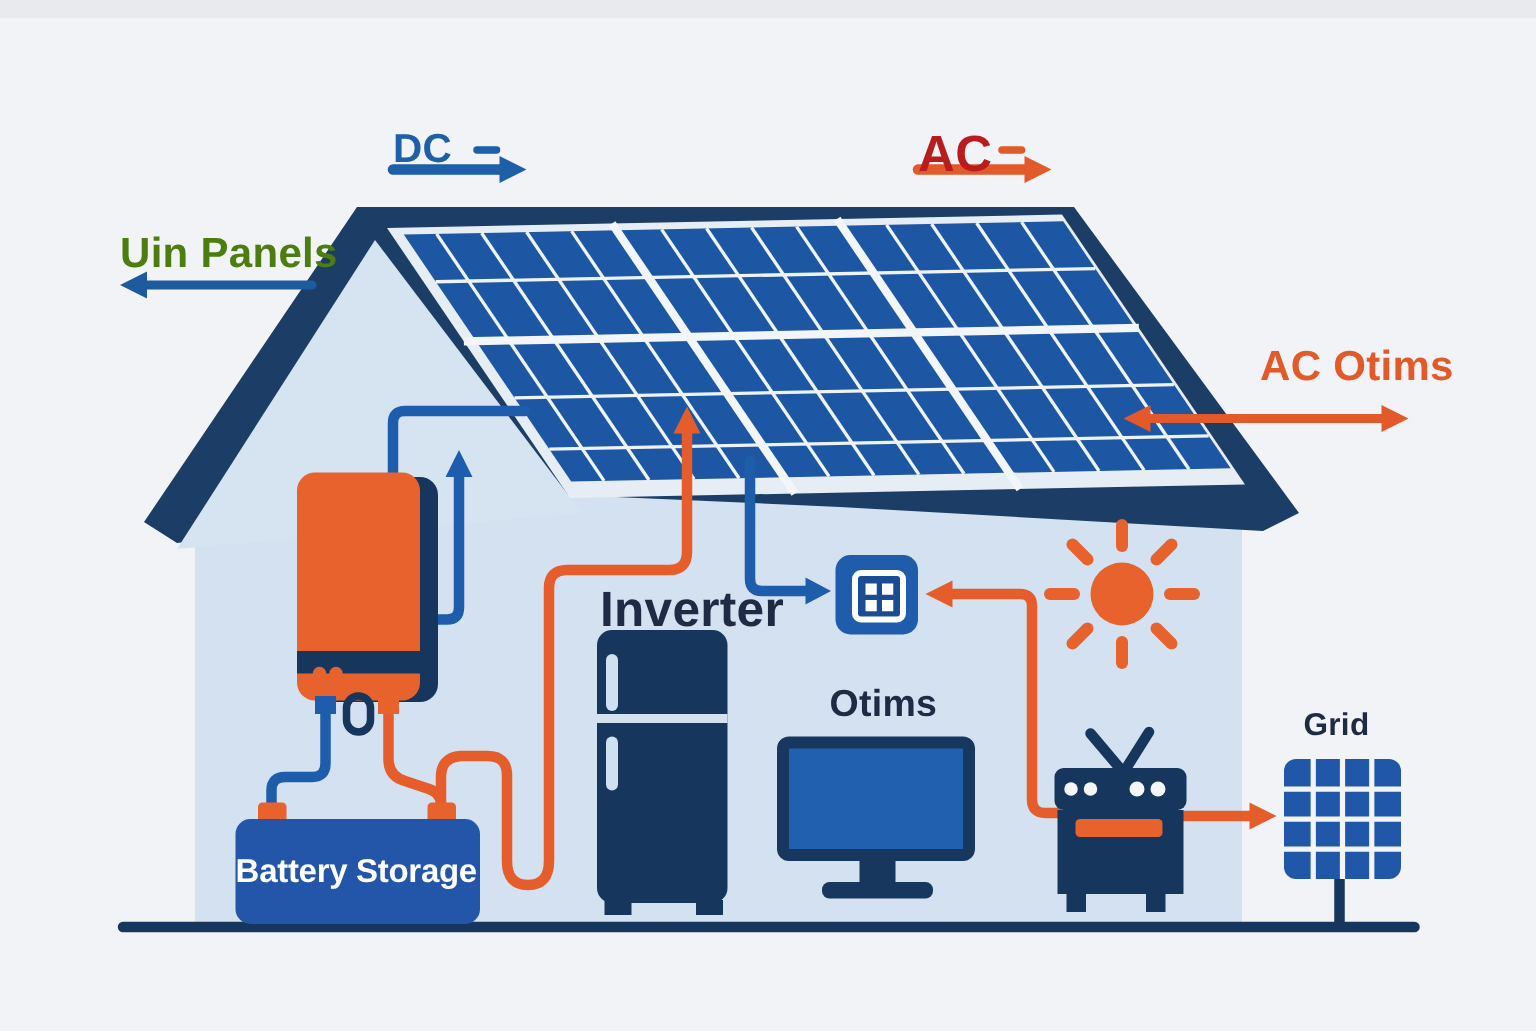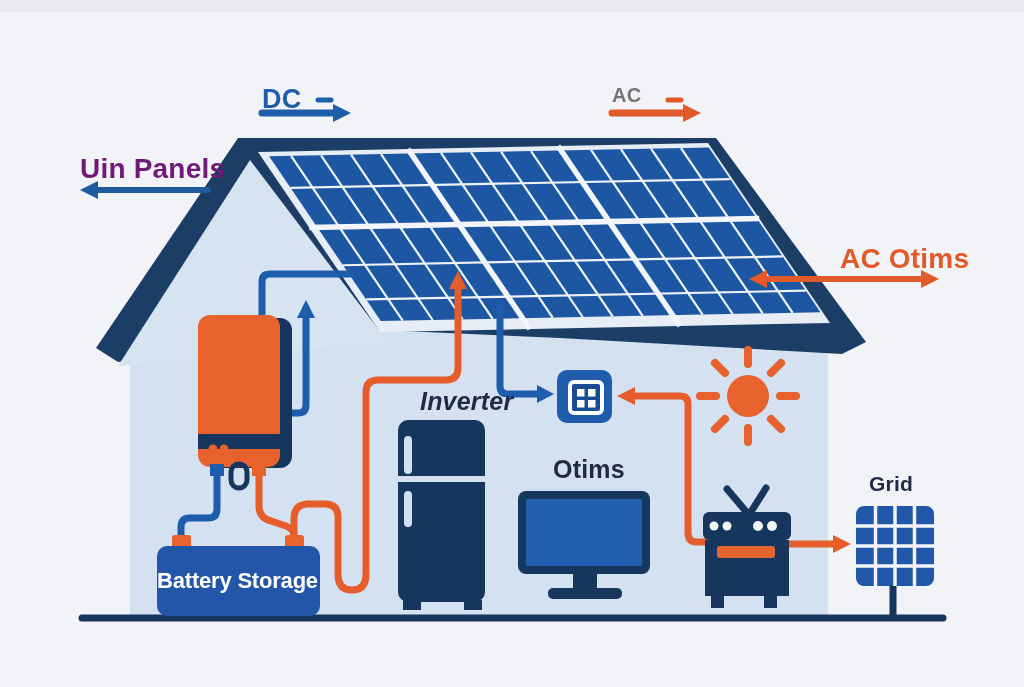--- a/index.html
+++ b/index.html
@@ -4,25 +4,25 @@
 <style>
   html,body{margin:0;padding:0;background:#e9eaee;}
   .stage{
     position:relative;width:1024px;height:687px;margin:12px auto;
     background:#f2f3f6;overflow:hidden;
     font-family:"Liberation Sans","DejaVu Sans",sans-serif;
   }
   .stage svg{position:absolute;left:0;top:0;}
   .lbl{position:absolute;font-weight:bold;white-space:nowrap;letter-spacing:.2px;}
   .lbl-dc{left:262px;top:72px;font-size:27px;color:#1d5fa8;}
-  .lbl-ac{left:612px;top:72px;font-size:20px;color:#737373;}
-  .lbl-uin{left:80px;top:141px;font-size:28px;color:#701a75;}
-  .lbl-acotims{left:840px;top:231px;font-size:28px;color:#e2592a;}
+  .lbl-ac{left:612px;top:72px;font-size:34px;color:#b91c1c;}
+  .lbl-uin{left:80px;top:141px;font-size:28px;color:#4d7c0f;}
+  .lbl-acotims{left:840px;top:216px;font-size:28px;color:#e2592a;}
   .lbl-dark{color:#1f2a44;}
-  .lbl-inverter{left:420px;top:375px;font-size:25px;font-style:italic;}
+  .lbl-inverter{left:400px;top:375px;font-size:33px;}
   .lbl-lights{left:553px;top:443px;font-size:25px;}
   .lbl-grid{left:869px;top:460px;font-size:21px;}
   .lbl-battery{left:157px;top:556px;width:161px;text-align:center;
     font-size:22px;color:#ffffff;letter-spacing:-0.2px;}
 </style>
 </head>
 <body>
 
 <div class="stage">
 <svg width="1024" height="687" viewBox="0 0 1024 687">

